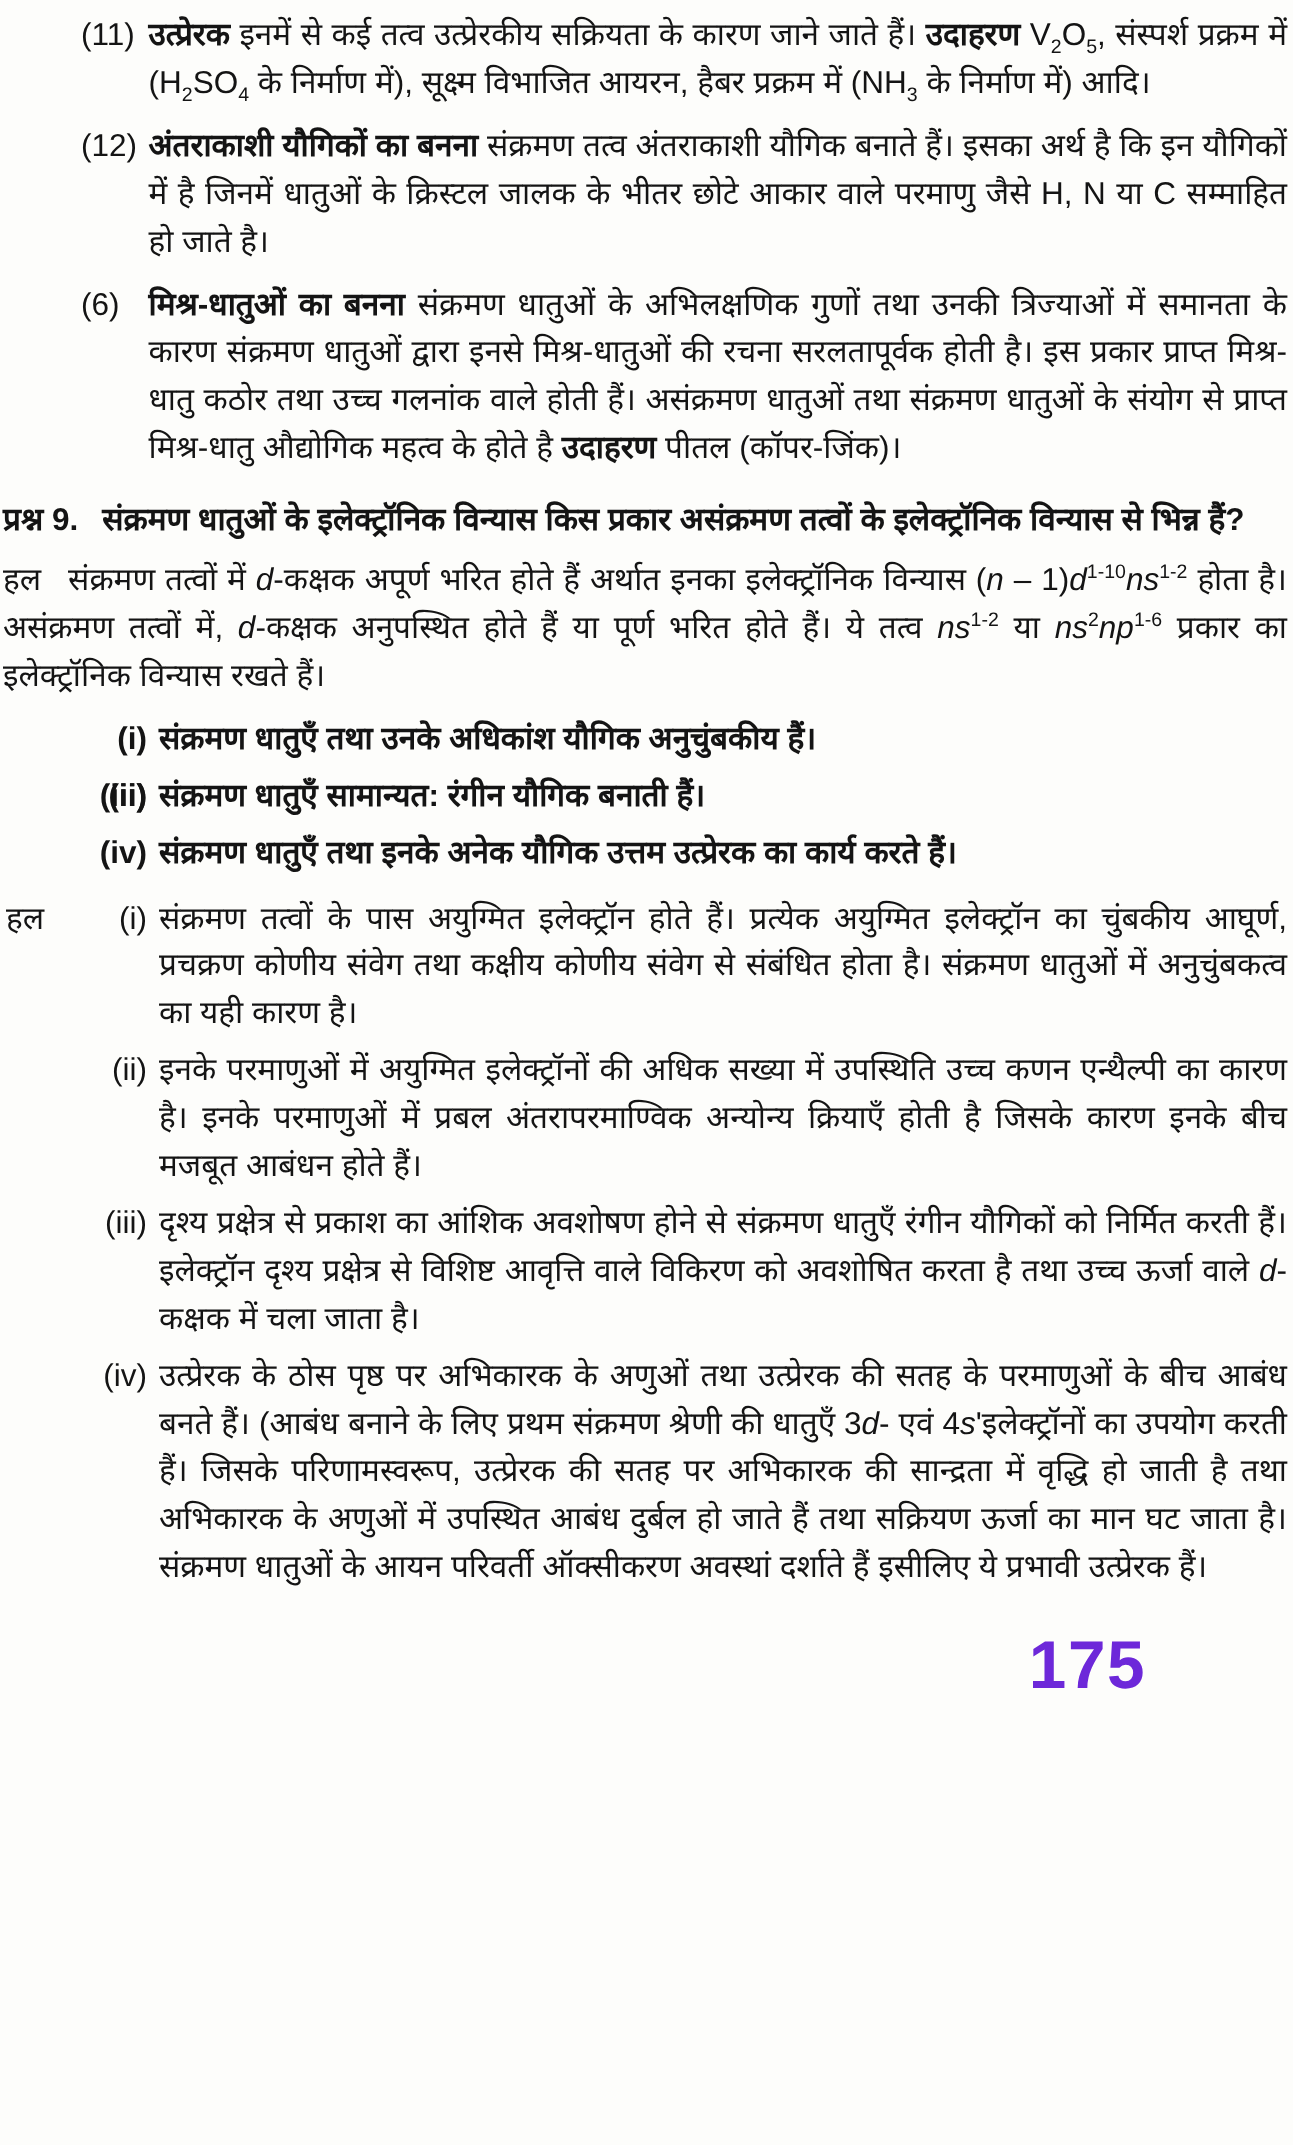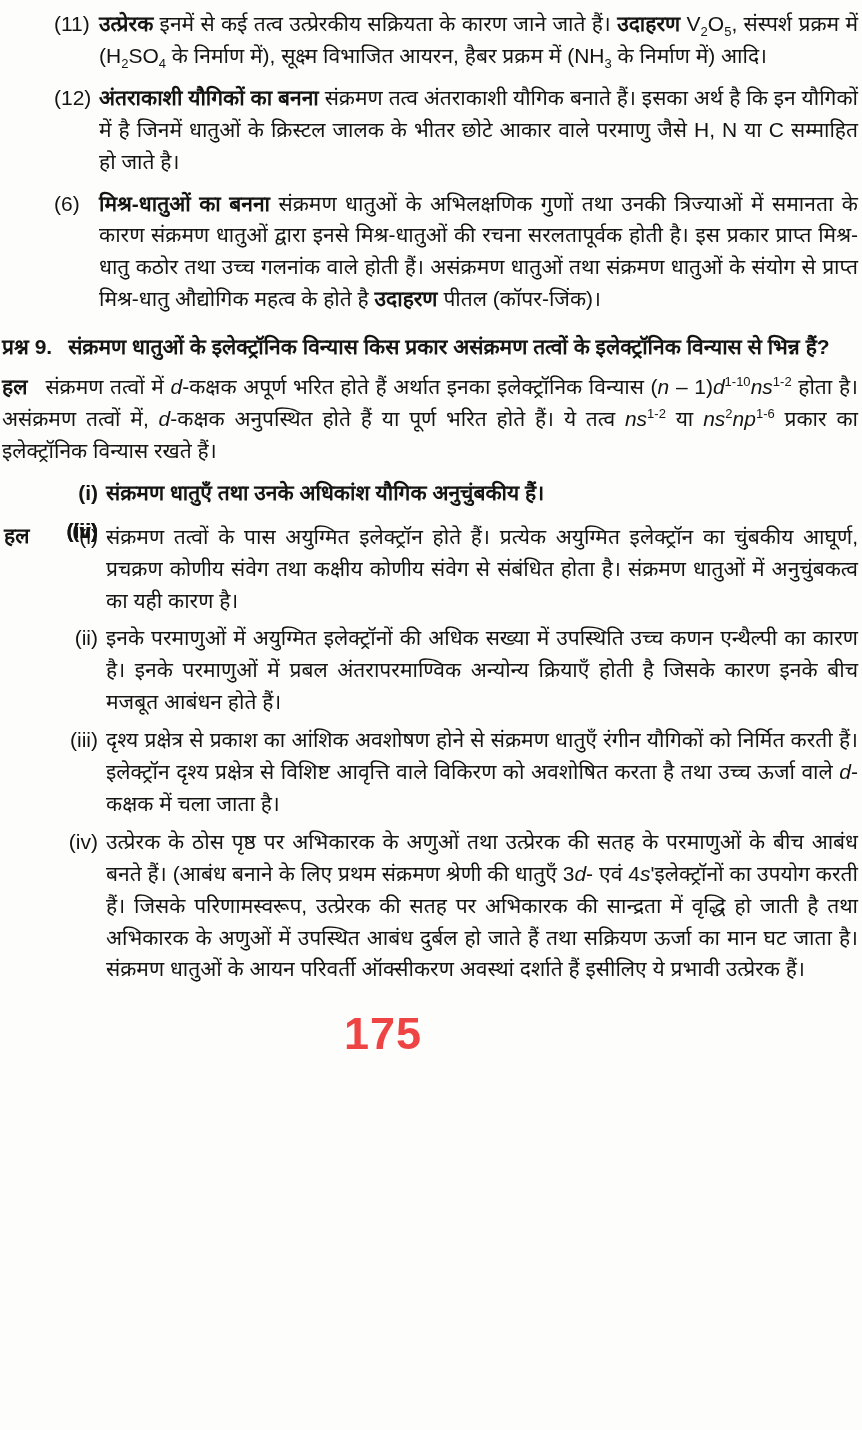--- a/index.html
+++ b/index.html
@@ -37,21 +37,21 @@
     top: 0;
   }
   
   .question {
     font-weight: 700;
     margin: 16px 0 8px 0;
   }
   .q-label { margin-right: 16px; white-space: nowrap; margin-top: 19px; }
   
   .solution { margin-bottom: 10px; }
-  .s-label { font-weight: 700; margin-right: 18px; }
+  .s-label { font-weight: 400; margin-right: 18px; }
   
   .subitem {
     position: relative;
     padding-left: 104px;
     margin-bottom: 6px;
   }
   .subitem > .marker {
     position: absolute;
     left: 0;
     top: 0;
@@ -113,23 +113,25 @@
 
   <div class="block subitem bold">
     <span class="marker">(i)</span>
     <span><span>संक्रमण धातुएँ तथा उनके अधिकांश यौगिक अनुचुंबकीय हैं।</span></span>
   </div>
   <div class="block subitem bold">
     <span class="marker">(ii)</span>
   </div>
   <div class="block subitem bold">
     <span class="marker">(iii)</span>
+    <span><span>संक्रमण धातुएँ सामान्यत: रंगीन यौगिक बनाती हैं।</span></span>
   </div>
   <div class="block subitem bold">
     <span class="marker">(iv)</span>
+    <span><span>संक्रमण धातुएँ तथा इनके अनेक यौगिक उत्तम उत्प्रेरक का कार्य करते हैं।</span></span>
   </div>
 
   <div class="solution-group">
     <span class="s-label">हल</span>
 
     <div class="block subitem">
       <span class="marker">(i)</span>
       <span><span>संक्रमण तत्वों के पास अयुग्मित इलेक्ट्रॉन होते हैं। प्रत्येक अयुग्मित इलेक्ट्रॉन का चुंबकीय आघूर्ण, प्रचक्रण कोणीय संवेग तथा कक्षीय कोणीय संवेग से संबंधित होता है। संक्रमण धातुओं में अनुचुंबकत्व का यही कारण है।</span></span>
     </div>
     <div class="block subitem">
@@ -139,15 +141,15 @@
     <div class="block subitem">
       <span class="marker">(iii)</span>
       <span><span>दृश्य प्रक्षेत्र से प्रकाश का आंशिक अवशोषण होने से संक्रमण धातुएँ रंगीन यौगिकों को निर्मित करती हैं। इलेक्ट्रॉन दृश्य प्रक्षेत्र से विशिष्ट आवृत्ति वाले विकिरण को अवशोषित करता है तथा उच्च ऊर्जा वाले </span><i>d</i><span>-कक्षक में चला जाता है।</span></span>
     </div>
     <div class="block subitem">
       <span class="marker">(iv)</span>
       <span><span>उत्प्रेरक के ठोस पृष्ठ पर अभिकारक के अणुओं तथा उत्प्रेरक की सतह के परमाणुओं के बीच आबंध बनते हैं। (आबंध बनाने के लिए प्रथम संक्रमण श्रेणी की धातुएँ 3</span><i>d</i><span>- एवं 4</span><i>s</i><span>'इलेक्ट्रॉनों का उपयोग करती हैं। जिसके परिणामस्वरूप, उत्प्रेरक की सतह पर अभिकारक की सान्द्रता में वृद्धि हो जाती है तथा अभिकारक के अणुओं में उपस्थित आबंध दुर्बल हो जाते हैं तथा सक्रियण ऊर्जा का मान घट जाता है। संक्रमण धातुओं के आयन परिवर्ती ऑक्सीकरण अवस्थां दर्शाते हैं इसीलिए ये प्रभावी उत्प्रेरक हैं।</span></span>
     </div>
   </div>
 
-  <div class="pagenum" style="color: #ef4444; text-align: center;">175</div>
+  <div class="pagenum" style="color: #6d28d9;">175</div>
 
 </div>
 
 </body></html>

